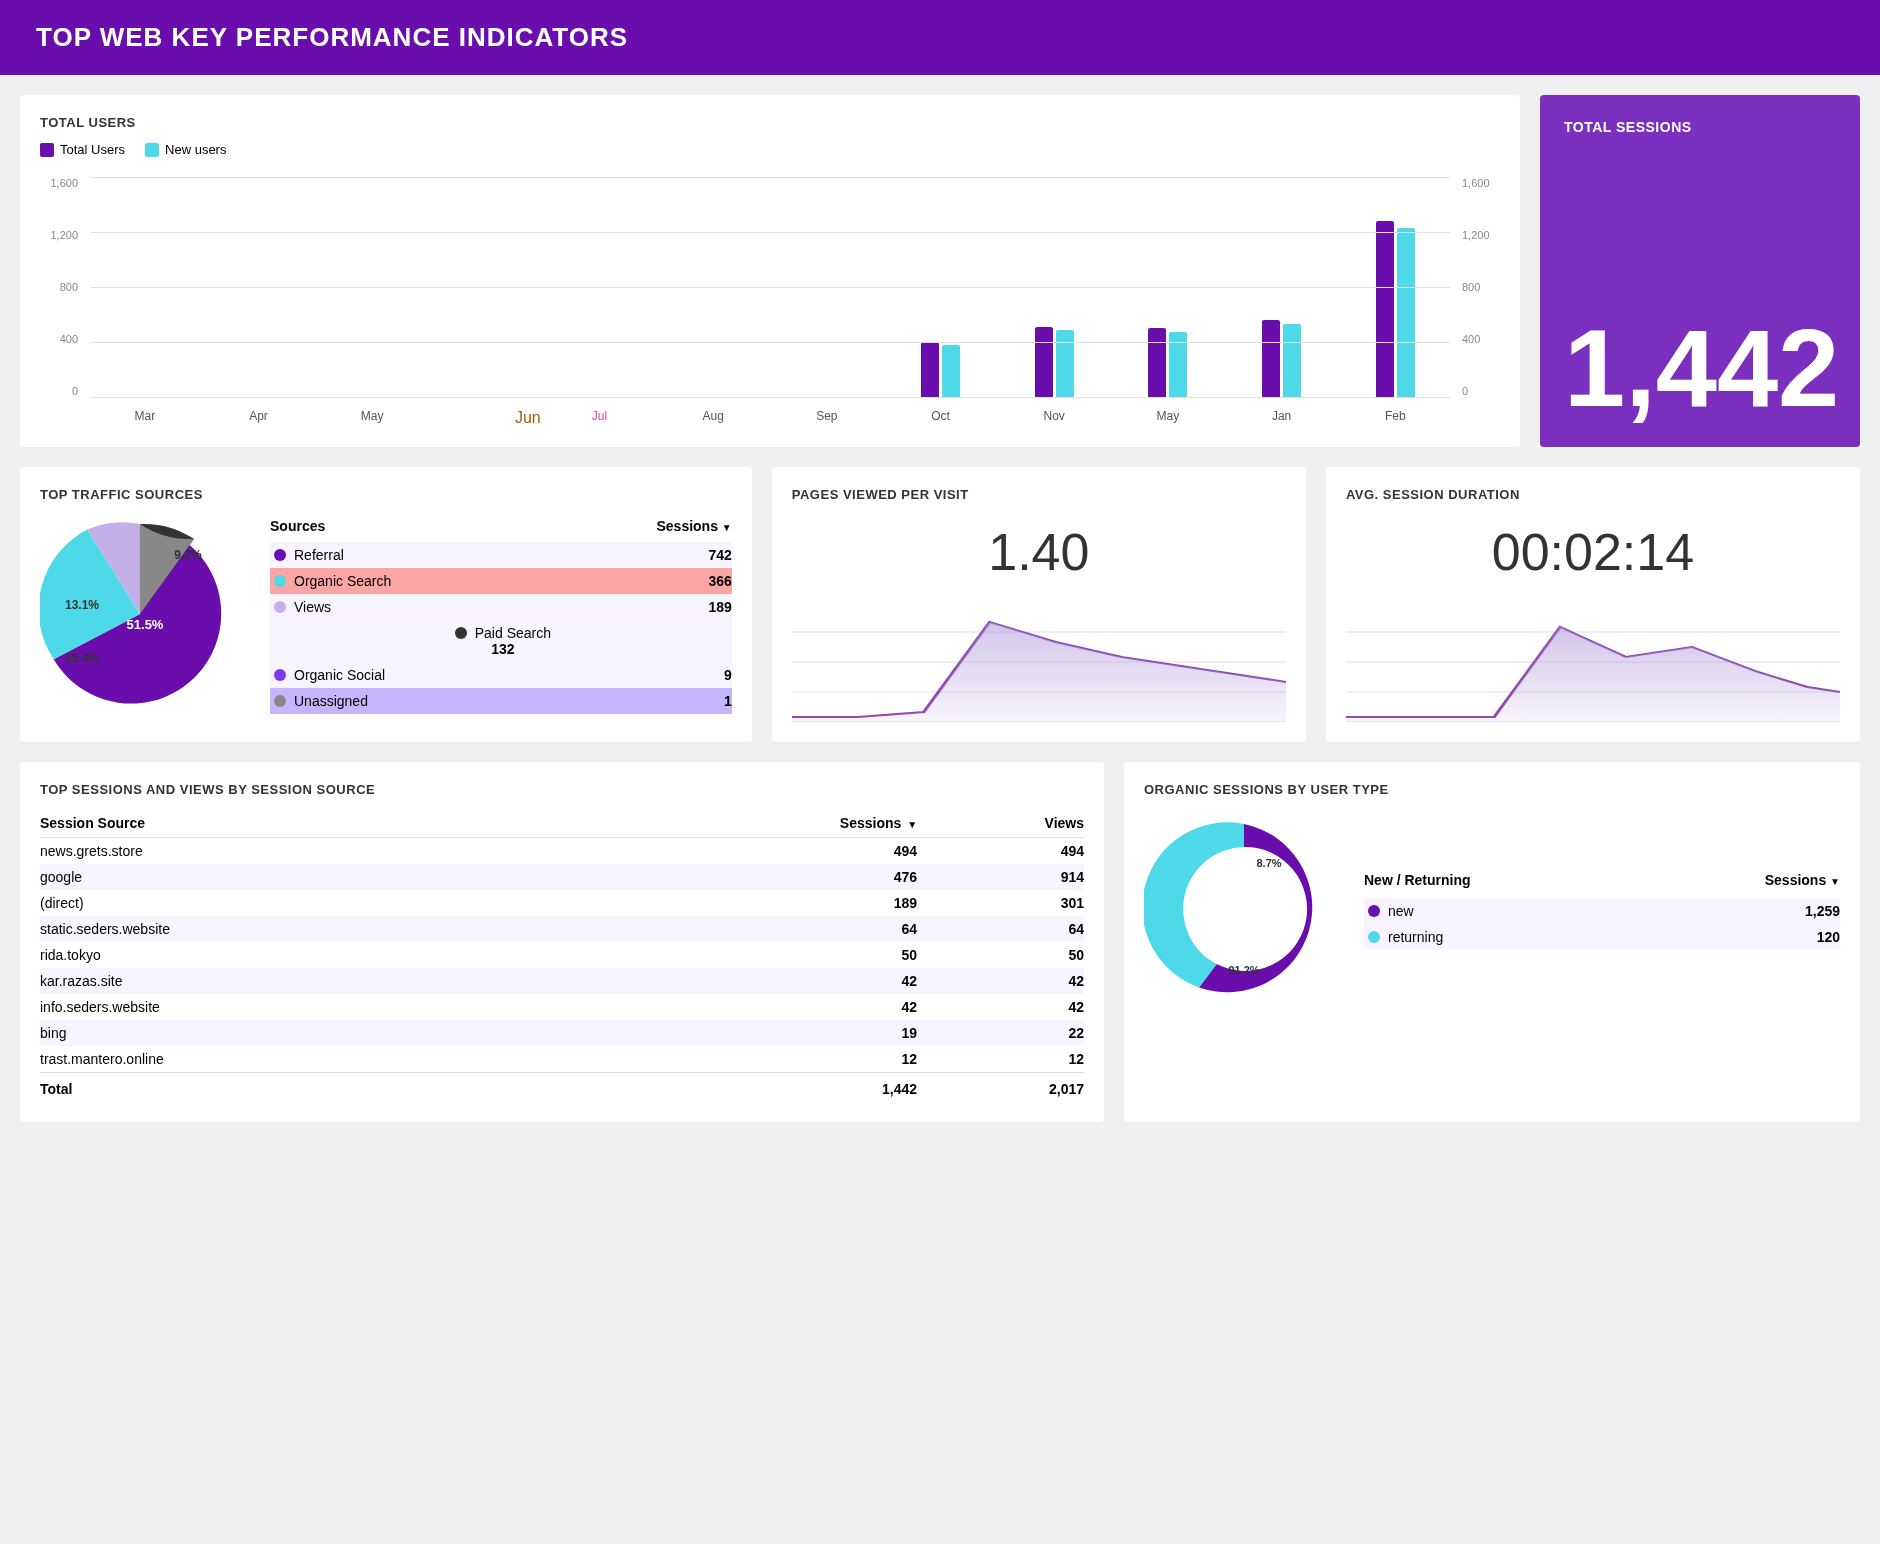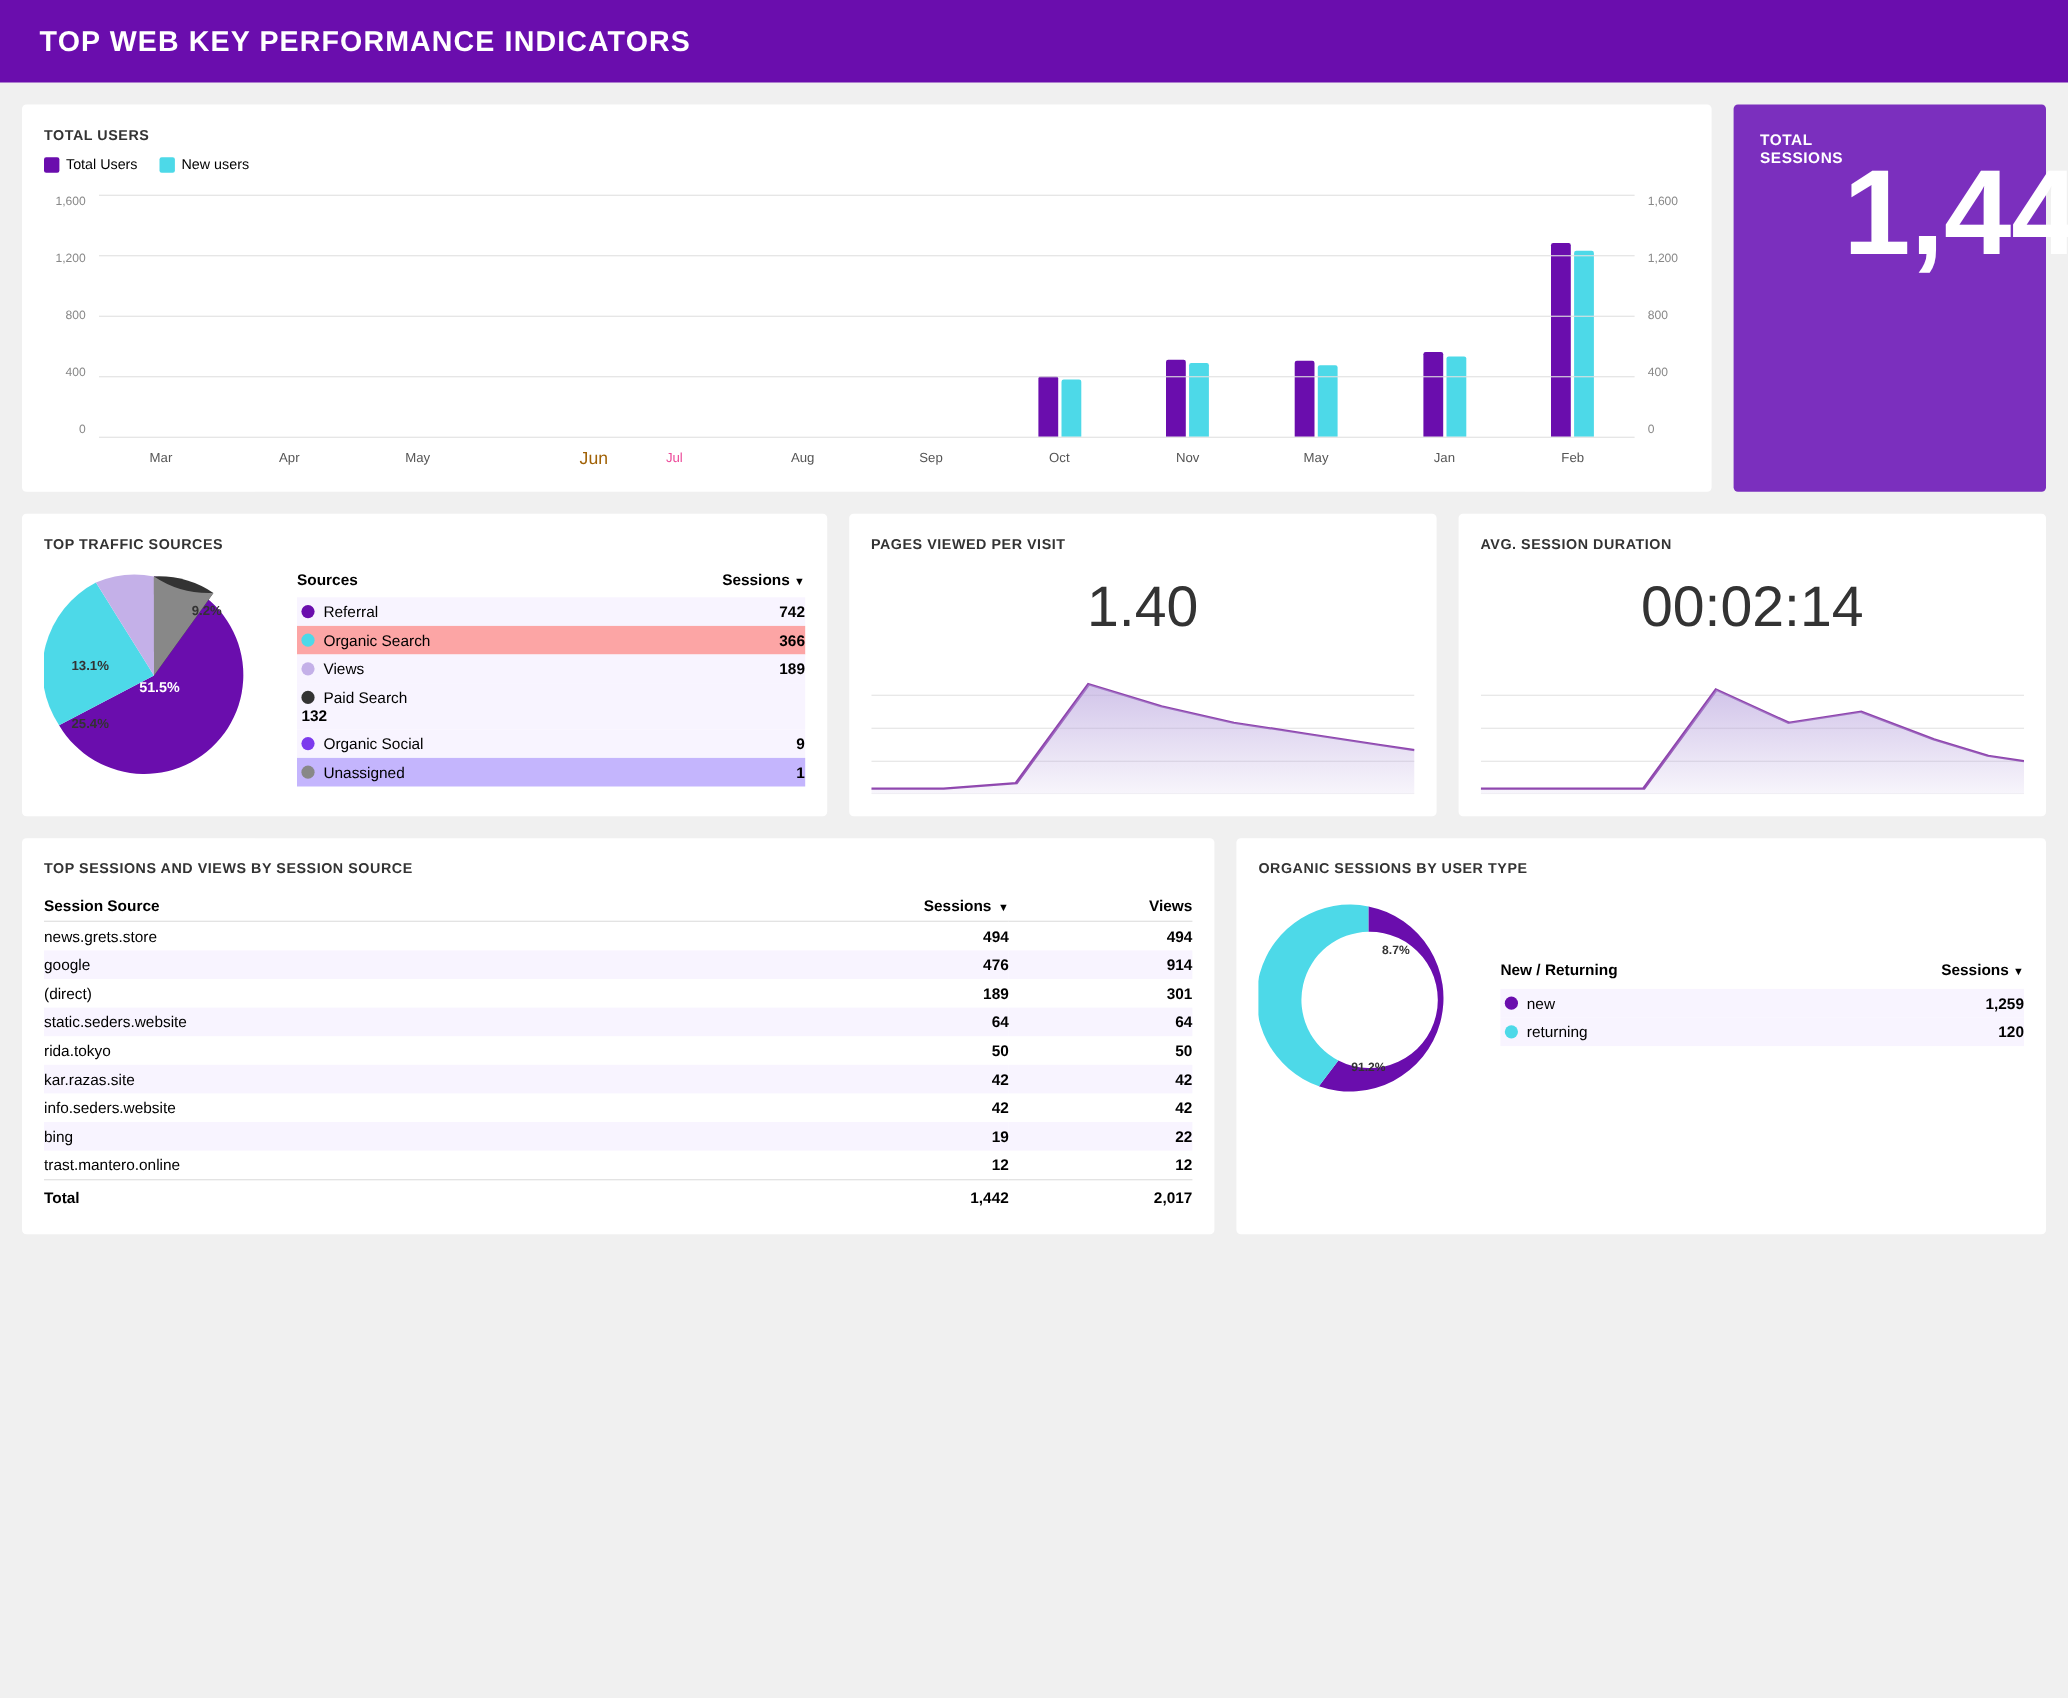--- a/index.html
+++ b/index.html
@@ -22,25 +22,25 @@
     .row1 { display: flex; gap: 20px; margin-bottom: 20px; }
 
     .card {
       background: white;
       border-radius: 4px;
       padding: 20px;
     }
 
     .total-users-card { flex: 1; }
     .total-sessions-card {
-      width: 284px;
+      width: 320px;
       background: #7b2fbe;
       color: white;
       display: flex;
-      flex-direction: row;
+      flex-direction: column;
       justify-content: space-between;
       border-radius: 4px;
       padding: 24px;
     }
 
     .card-title {
       font-size: 13px;
       font-weight: bold;
       color: #333;
       letter-spacing: 0.5px;
@@ -69,21 +69,21 @@
     
     .row2 { display: flex; gap: 20px; margin-bottom: 20px; }
     .traffic-sources-card { flex: 1.4; }
     .pages-per-visit-card { flex: 1; }
     .avg-session-card { flex: 1; }
 
     .pie-area { display: flex; align-items: center; gap: 30px; }
 
     .table-area { flex: 1; }
     .table-header { display: flex; justify-content: space-between; margin-bottom: 8px; font-weight: bold; font-size: 14px; }
-    .table-row-item { display: flex; justify-content: space-between; align-items: flex-start; padding: 5px 0; font-size: 14px; }
+    .table-row-item { display: flex; justify-content: space-between; align-items: center; padding: 5px 0; font-size: 14px; }
     .table-row-item:nth-child(even) { background: #f8f4ff; padding-left: 4px; }
     .row-left { display: flex; align-items: center; gap: 8px; }
     .dot { width: 12px; height: 12px; border-radius: 50%; flex-shrink: 0; }
     .row-value { font-weight: bold; }
 
     .metric-value {
       font-size: 52px;
       font-weight: 300;
       color: #333;
       text-align: center;

